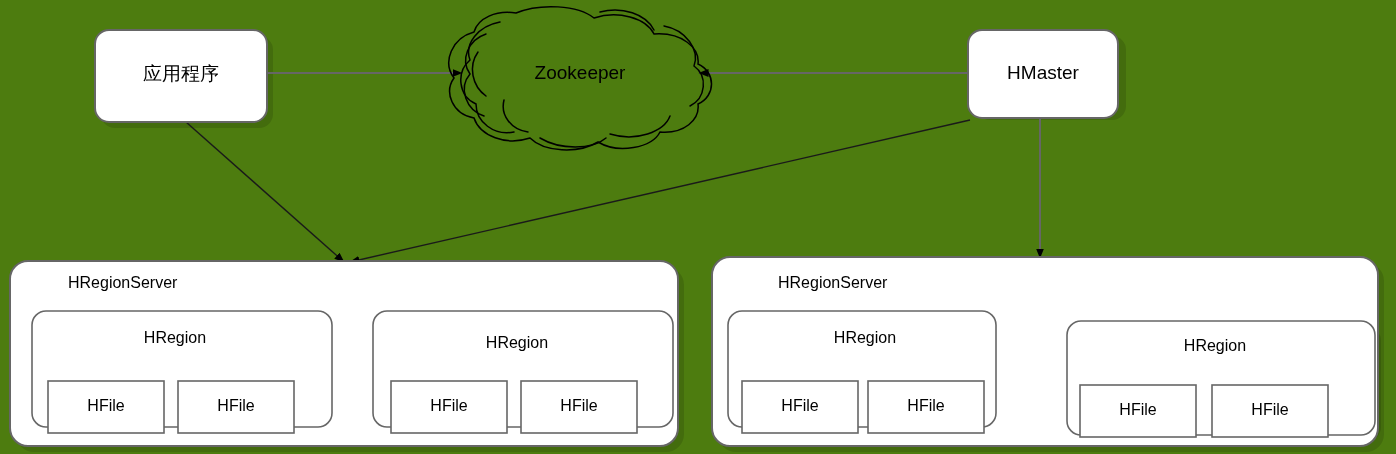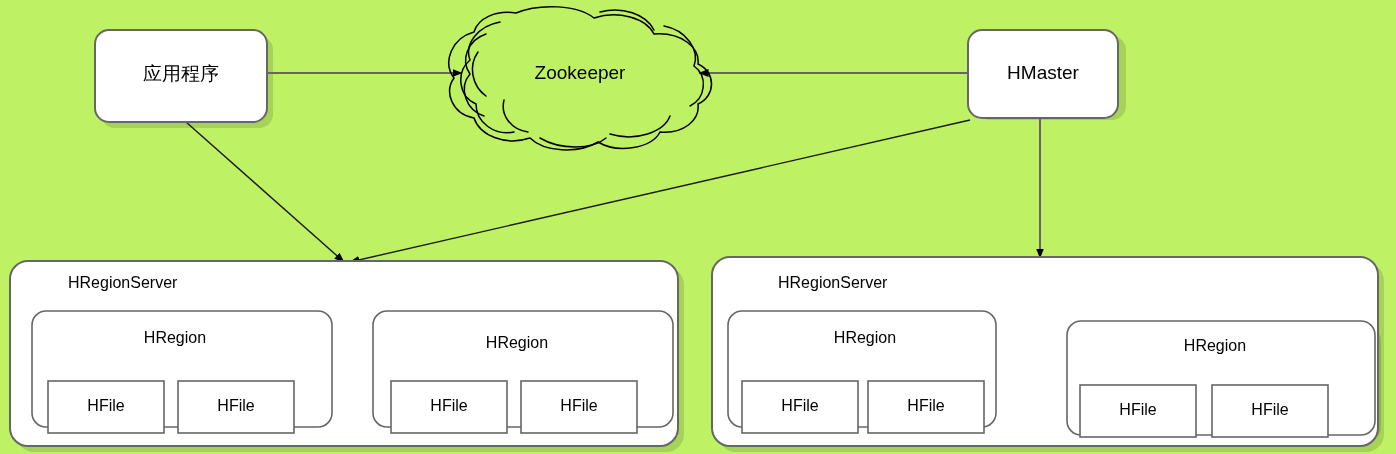--- a/index.html
+++ b/index.html
@@ -10,21 +10,21 @@
   body {
     font-family: "Liberation Sans", sans-serif;
     width: 1396px;
     height: 454px;
     overflow: hidden;
   }
   #diagram {
     position: relative;
     width: 1396px;
     height: 454px;
-    background: #bef264;
+    background: #4d7c0f;
   }
   svg.layer {
     position: absolute;
     left: 0;
     top: 0;
     width: 1396px;
     height: 454px;
   }
   .node-label {
     font-family: "Liberation Sans", sans-serif;

